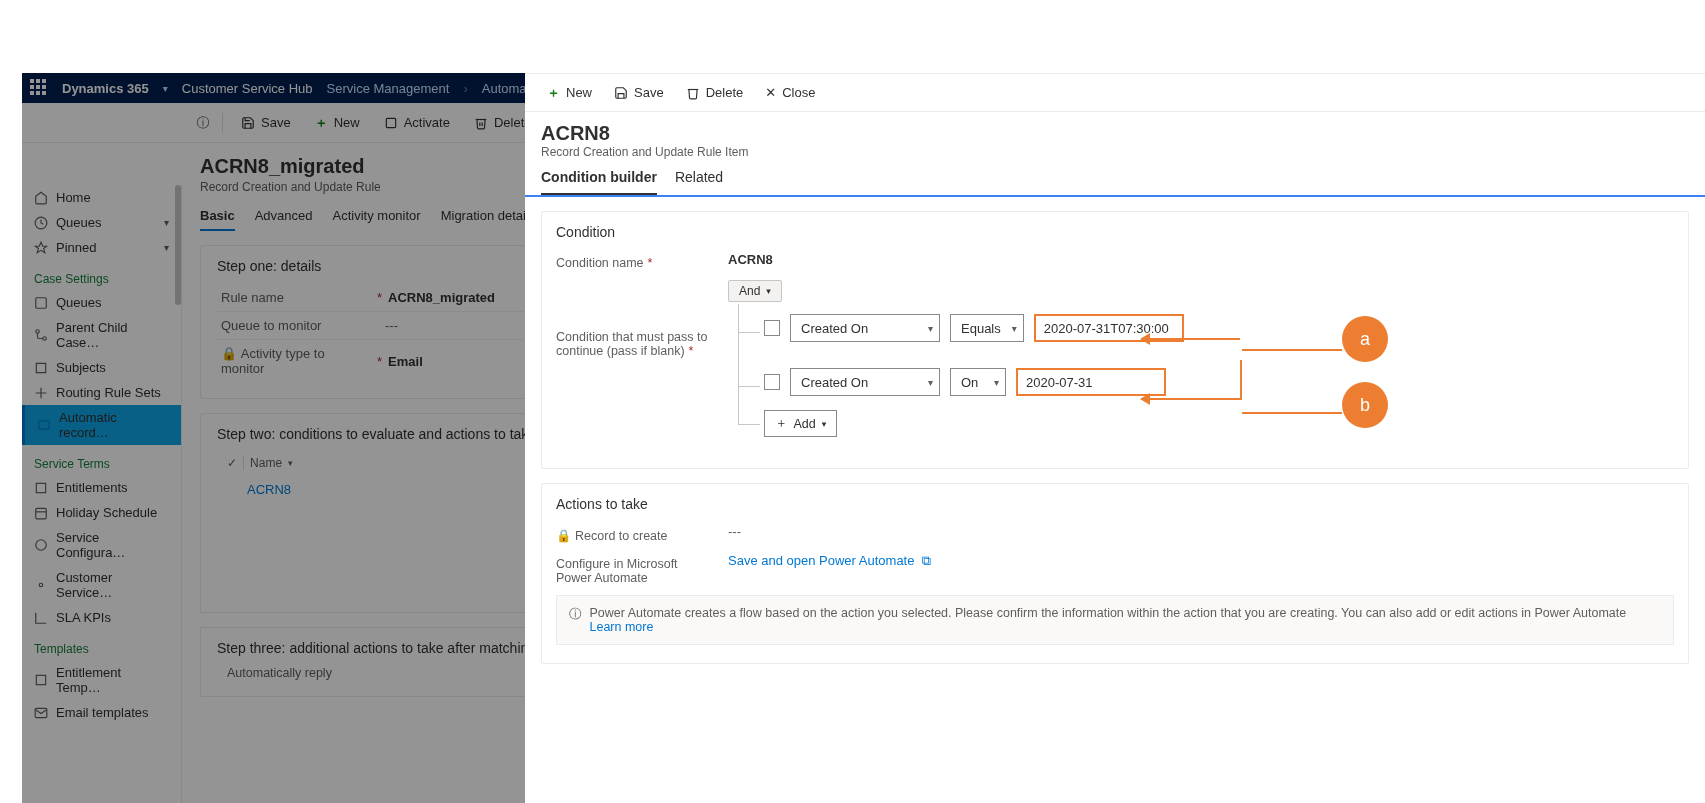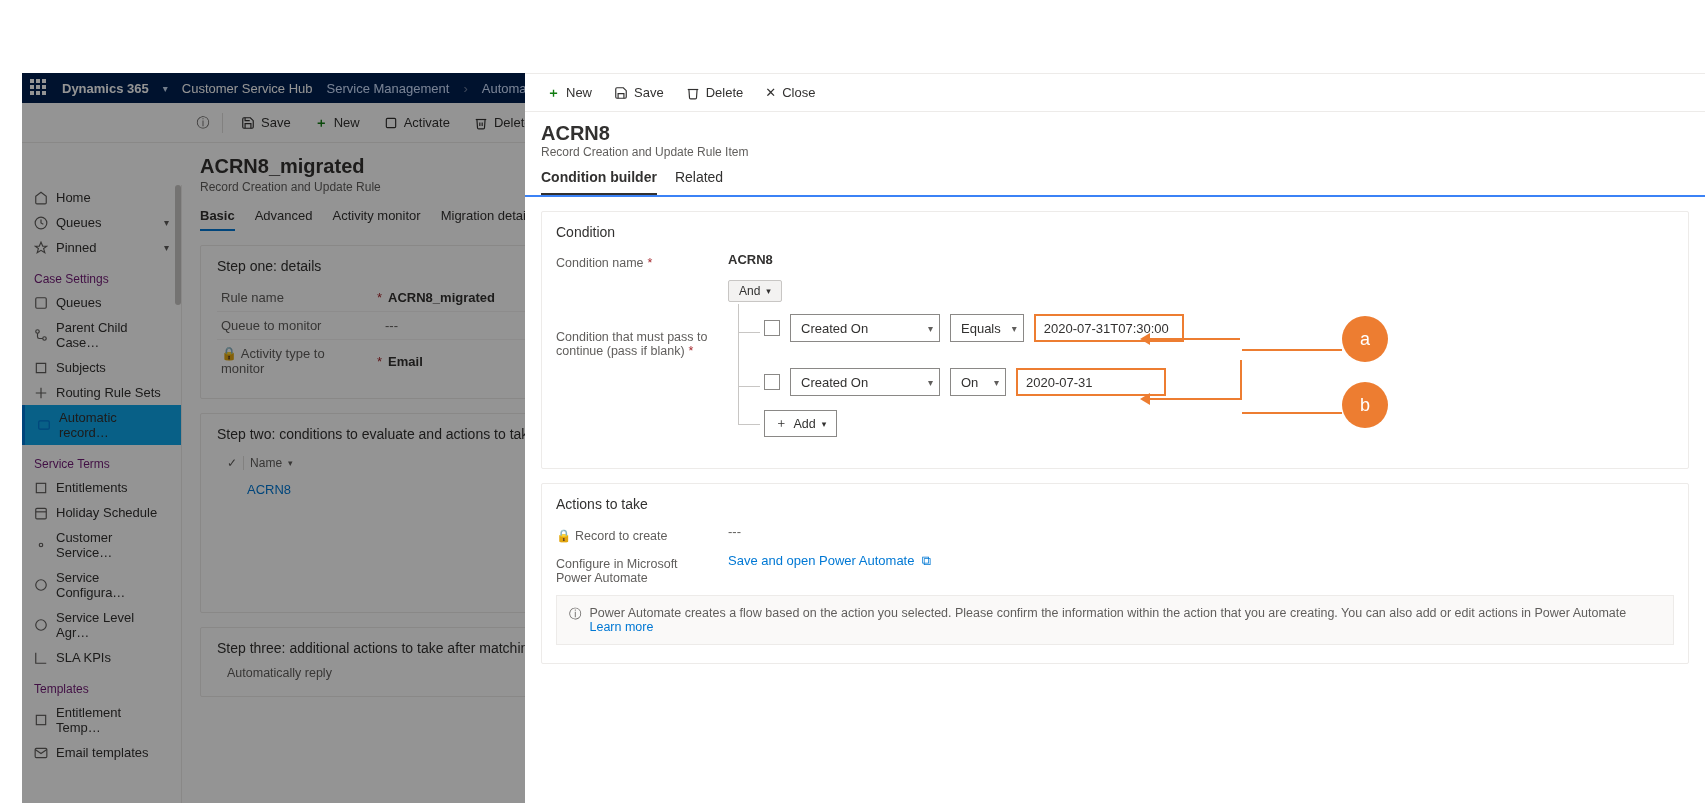--- a/index.html
+++ b/index.html
@@ -60,21 +60,21 @@
       border-right: 1px solid #edebe9;
       font-size: 13px;
       color: #323130;
       overflow: hidden;
       margin-top: 42px;
     }
     .sidebar .sb-scroll { position:absolute; right:0; top:0; width:6px; height:120px; background:#c8c6c4; border-radius:3px;}
     .sb-item { display:flex; align-items:center; gap:8px; padding:5px 12px; color:#323130; }
     .sb-item.active { border-left:3px solid #0078d4; background:#0ea5e9;}
     .sb-item .chev { margin-left:auto; color:#605e5c; font-size:10px;}
-    .sb-section { padding: 12px 12px 4px; font-size: 12px; color:#701a75; }
+    .sb-section { padding: 12px 12px 4px; font-size: 12px; color:#15803d; }
 
     
     .record-area {
       position: absolute;
       top: 143px; left: 182px; right:0; bottom:0;
       background:#fff;
       padding: 12px 18px;
       overflow:hidden;
     }
     .rec-title { font-size: 20px; font-weight:600; }
@@ -284,35 +284,29 @@
     </div>
   <div class="sb-item">
       <svg width="14" height="14" viewBox="0 0 24 24" fill="none" stroke="#605e5c" stroke-width="2">
         <rect x="3" y="4" width="18" height="18" rx="2"></rect>
         <line x1="3" y1="10" x2="21" y2="10"></line>
       </svg>
       <span>Holiday Schedule</span>
     </div>
   <div class="sb-item">
       <svg width="14" height="14" viewBox="0 0 24 24" fill="none" stroke="#605e5c" stroke-width="2">
+        <circle cx="12" cy="12" r="9"></circle>
+      </svg>
+      <span>Service Configura…</span>
+    </div>
+  <div class="sb-item">
+      <svg width="14" height="14" viewBox="0 0 24 24" fill="none" stroke="#605e5c" stroke-width="2">
         <circle cx="12" cy="12" r="3"></circle>
       </svg>
       <span>Customer Service…</span>
-    </div>
-  <div class="sb-item">
-      <svg width="14" height="14" viewBox="0 0 24 24" fill="none" stroke="#605e5c" stroke-width="2">
-        <circle cx="12" cy="12" r="9"></circle>
-      </svg>
-      <span>Service Configura…</span>
-    </div>
-  <div class="sb-item">
-      <svg width="14" height="14" viewBox="0 0 24 24" fill="none" stroke="#605e5c" stroke-width="2">
-        <circle cx="12" cy="12" r="9"></circle>
-      </svg>
-      <span>Service Level Agr…</span>
     </div>
   <div class="sb-item">
       <svg width="14" height="14" viewBox="0 0 24 24" fill="none" stroke="#605e5c" stroke-width="2">
         <path d="M3 3v18h18"></path>
       </svg>
       <span>SLA KPIs</span>
     </div>
 
   <div class="sb-section">Templates</div>
   <div class="sb-item">

